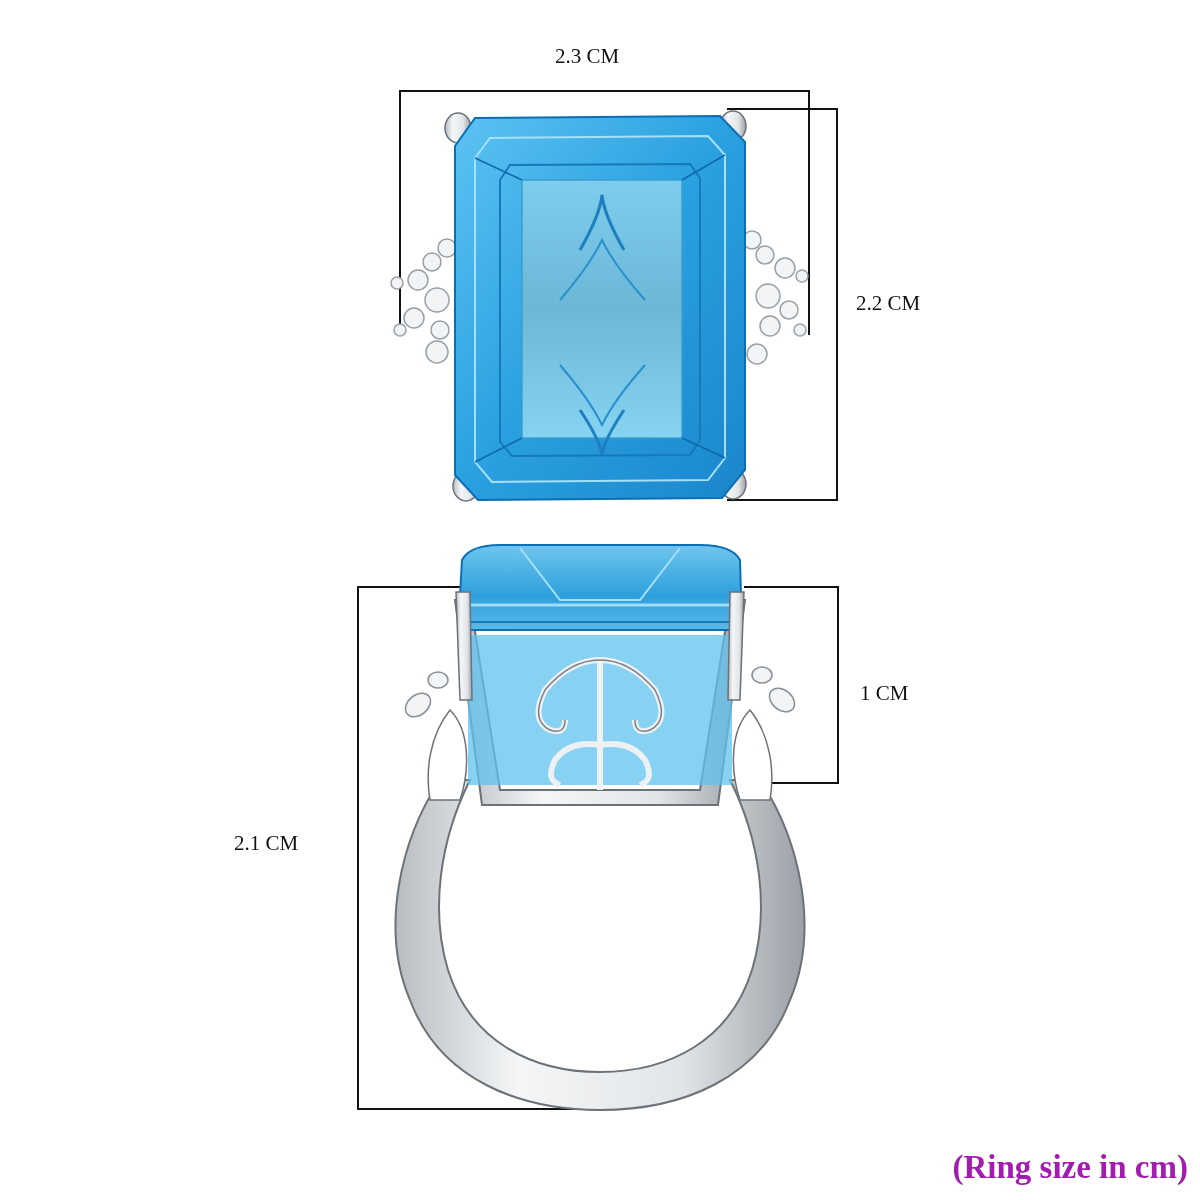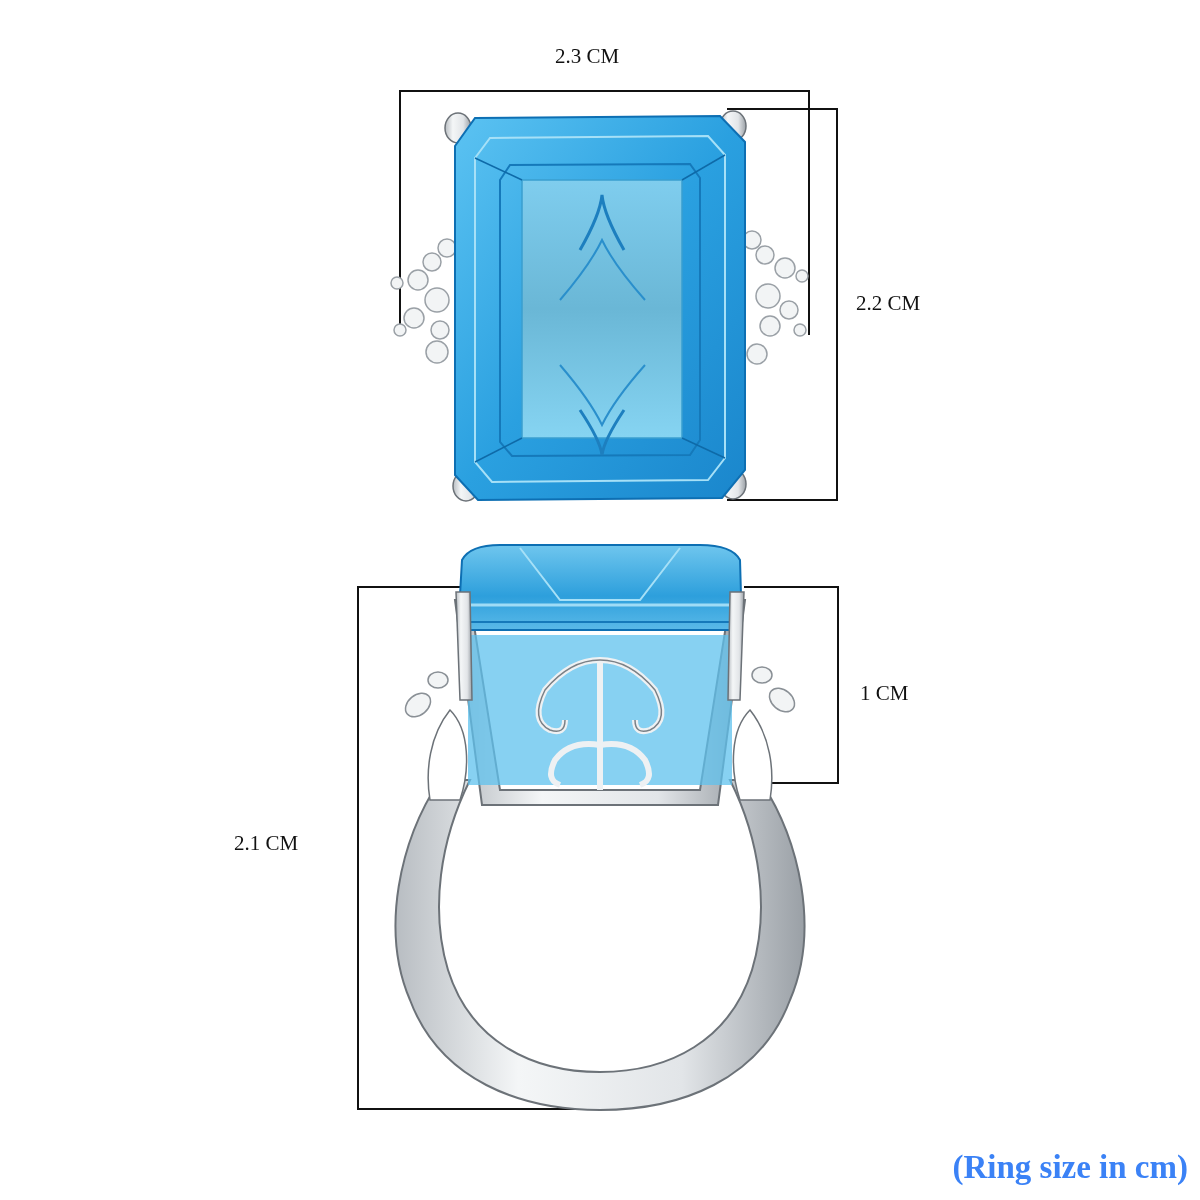--- a/index.html
+++ b/index.html
@@ -1,18 +1,18 @@
 <!DOCTYPE html>
 <html><head>
 <meta charset="utf-8">
 <style>
   html, body { margin: 0; padding: 0; background: #ffffff; }
   body { width: 1200px; height: 1200px; position: relative; overflow: hidden; font-family: "Liberation Serif", "DejaVu Serif", serif; }
   .label { position: absolute; color: #111; font-size: 21px; white-space: nowrap; }
-  .caption { position: absolute; right: 12px; bottom: 14px; font-size: 33px; font-weight: bold; color: #3b82f6; }
+  .caption { position: absolute; right: 12px; bottom: 14px; font-size: 33px; font-weight: bold; color: #a21caf; }
   .bracket { position: absolute; border: 2px solid #111; box-sizing: border-box; }
   svg { position: absolute; left: 0; top: 0; }
 </style>
 </head>
 <body>
 
 <div class="bracket" style="left:399px; top:90px; width:411px; height:245px; border-top:2px solid #111; border-left:2px solid #111; border-right:2px solid #111; border-bottom:none;"></div>
 <div class="bracket" style="left:727px; top:108px; width:111px; height:393px; border-left:none;"></div>
 
 <div class="bracket" style="left:744px; top:586px; width:95px; height:198px; border-left:none;"></div>

